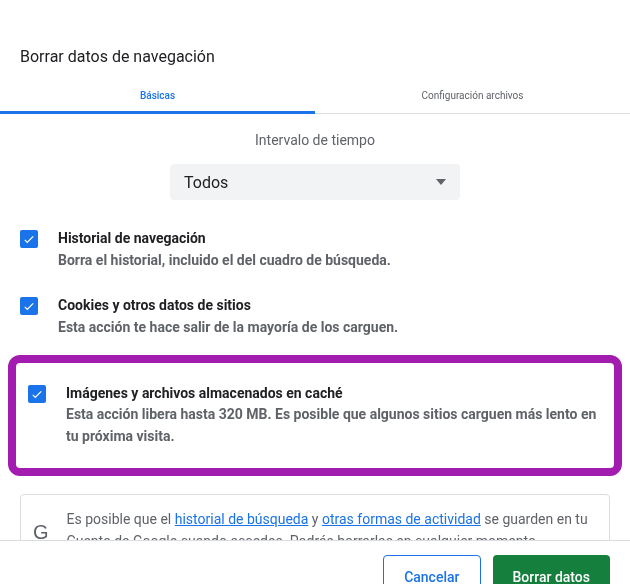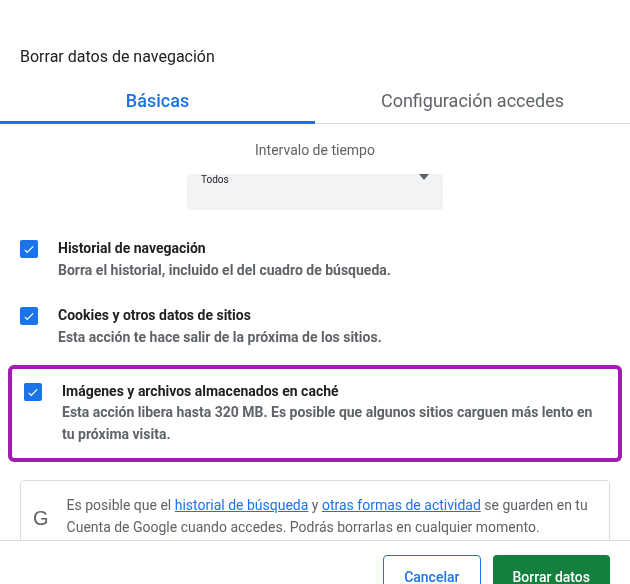--- a/index.html
+++ b/index.html
@@ -25,21 +25,21 @@
     color: #202124;
   }
   .tabs {
     display: flex;
     border-bottom: 1px solid #dadce0;
   }
   .tab {
     flex: 1;
     text-align: center;
     padding: 10px 0 12px 0;
-    font-size: 18px;
+    font-size: 10px;
     color: #5f6368;
     cursor: pointer;
     position: relative;
   }
   .tab.active {
     color: #1a73e8;
     font-weight: 500;
   }
   .tab.active::after {
     content: "";
@@ -68,51 +68,51 @@
     padding: 18px 20px 6px 20px;
     gap: 16px;
     flex-direction: column;
   }
   .time-label {
     font-size: 14px;
     color: #5f6368;
   }
   .select {
     flex: 0 0 auto;
-    width: 256px;
+    width: 290px;
     height: 36px;
     background: #f1f3f4;
     border-radius: 4px;
     display: flex;
-    align-items: flex-start;
+    align-items: center;
     justify-content: space-between;
     padding: 0 14px;
-    font-size: 10px;
+    font-size: 16px;
     color: #202124;
     cursor: pointer;
   }
   .select .arrow {
     width: 0; height: 0;
     border-left: 5px solid transparent;
     border-right: 5px solid transparent;
     border-top: 6px solid #5f6368;
   }
 
   .items { padding: 10px 8px 0 8px; }
   .item {
     display: flex;
     align-items: flex-start;
     padding: 12px 12px;
     gap: 20px;
     font-weight: bold;
   }
   .item.highlighted {
-    border: 4px solid #a21caf;
-    border-radius: 6px;
-    padding: 12px 12px;
+    border: 8px solid #a21caf;
+    border-radius: 12px;
+    padding: 20px 12px;
     margin-top: 4px;
     margin-bottom: 4px;
   }
   .check {
     flex: 0 0 18px;
     width: 18px; height: 18px;
     background: #1a73e8;
     border-radius: 2px;
     display: flex;
     align-items: center;
@@ -180,21 +180,21 @@
 </style>
 </head>
 <body>
 
 <div class="dialog">
 
   <div class="title">Borrar datos de navegación</div>
 
   <div class="tabs">
     <div class="tab active">Básicas</div>
-    <div class="tab">Configuración accedes</div>
+    <div class="tab">Configuración archivos</div>
   </div>
 
   <div class="scroll-area">
 
     <div class="time-row">
       <div class="time-label">Intervalo de tiempo</div>
       <div class="select">
         <span>Todos</span>
         <span class="arrow"></span>
       </div>
@@ -215,21 +215,21 @@
       </div>
 
       <div class="item">
         <div class="check">
           <svg viewBox="0 0 24 24">
               <path fill="#fff" d="M9 16.2l-3.5-3.5L4 14.2 9 19.2 20 8.2l-1.5-1.5z"></path>
             </svg>
         </div>
         <div class="item-text">
           <div class="item-title">Cookies y otros datos de sitios</div>
-          <div class="item-desc">Esta acción te hace salir de la próxima de los sitios.</div>
+          <div class="item-desc">Esta acción te hace salir de la mayoría de los carguen.</div>
         </div>
       </div>
 
       <div class="item highlighted">
         <div class="check">
           <svg viewBox="0 0 24 24">
               <path fill="#fff" d="M9 16.2l-3.5-3.5L4 14.2 9 19.2 20 8.2l-1.5-1.5z"></path>
             </svg>
         </div>
         <div class="item-text">

